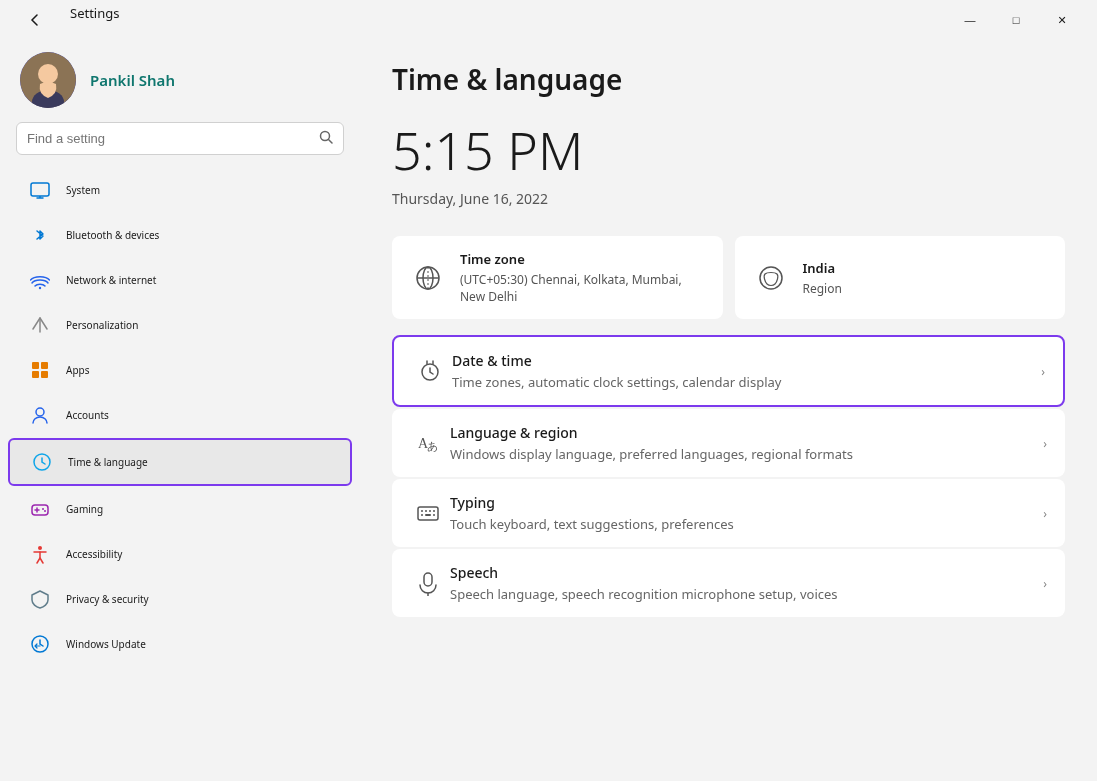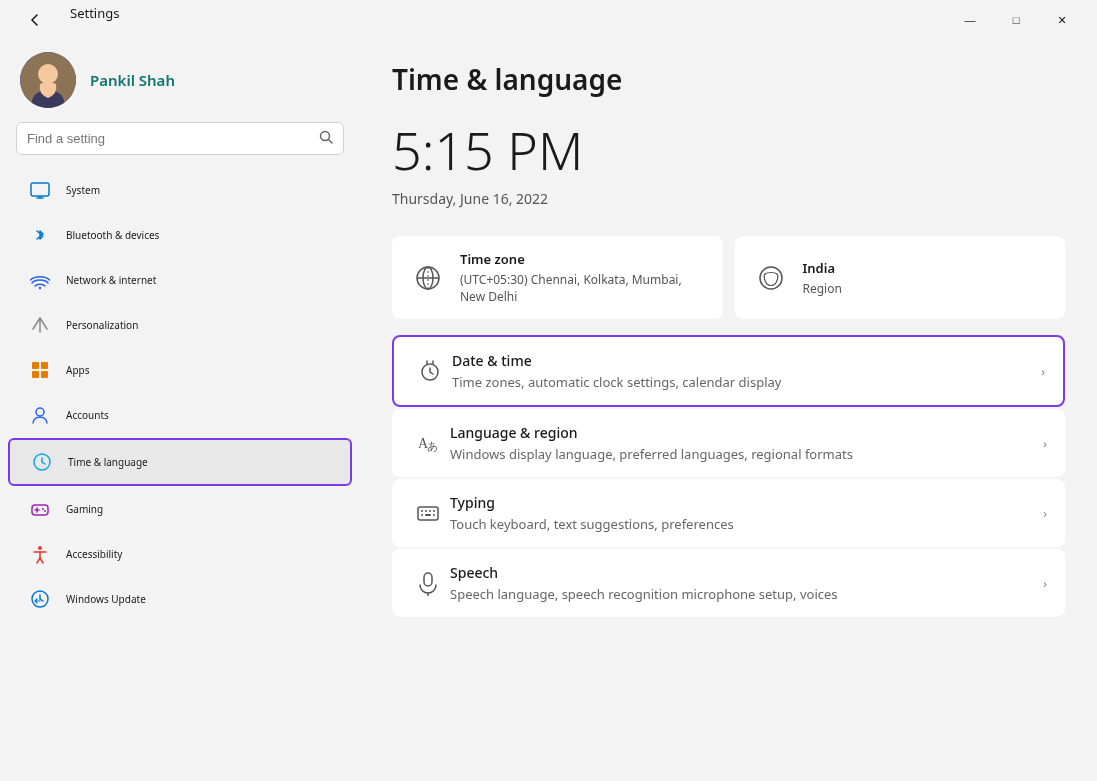--- a/index.html
+++ b/index.html
@@ -408,20 +408,28 @@
           <svg width="20" height="20" viewBox="0 0 20 20" fill="none">
             <circle cx="10" cy="4" r="2" fill="#e53935"></circle>
             <path d="M4 8H16" stroke="#e53935" stroke-width="1.5" stroke-linecap="round"></path>
             <path d="M10 8V14L7 19" stroke="#e53935" stroke-width="1.5" stroke-linecap="round"></path>
             <path d="M10 14L13 19" stroke="#e53935" stroke-width="1.5" stroke-linecap="round"></path>
           </svg>
         </div>
         <span class="nav-label">Accessibility</span>
       </div>
 
+      <div class="nav-item">
+        <div class="nav-icon icon-privacy">
+          <svg width="20" height="20" viewBox="0 0 20 20" fill="none">
+            <path d="M10 2L18 6V11C18 15 14 18 10 19C6 18 2 15 2 11V6L10 2Z" stroke="#607d8b" stroke-width="1.5" stroke-linejoin="round"></path>
+          </svg>
+        </div>
+        <span class="nav-label">Privacy &amp; security</span>
+      </div>
 
       <div class="nav-item">
         <div class="nav-icon icon-update">
           <svg width="20" height="20" viewBox="0 0 20 20" fill="none">
             <circle cx="10" cy="10" r="8" stroke="#0078d4" stroke-width="1.5"></circle>
             <path d="M10 6V10L13 12" stroke="#0078d4" stroke-width="1.5" stroke-linecap="round"></path>
             <path d="M7 14L5 12M5 12L7 10M5 12H10" stroke="#0078d4" stroke-width="1.2" stroke-linecap="round" stroke-linejoin="round"></path>
           </svg>
         </div>
         <span class="nav-label">Windows Update</span>

